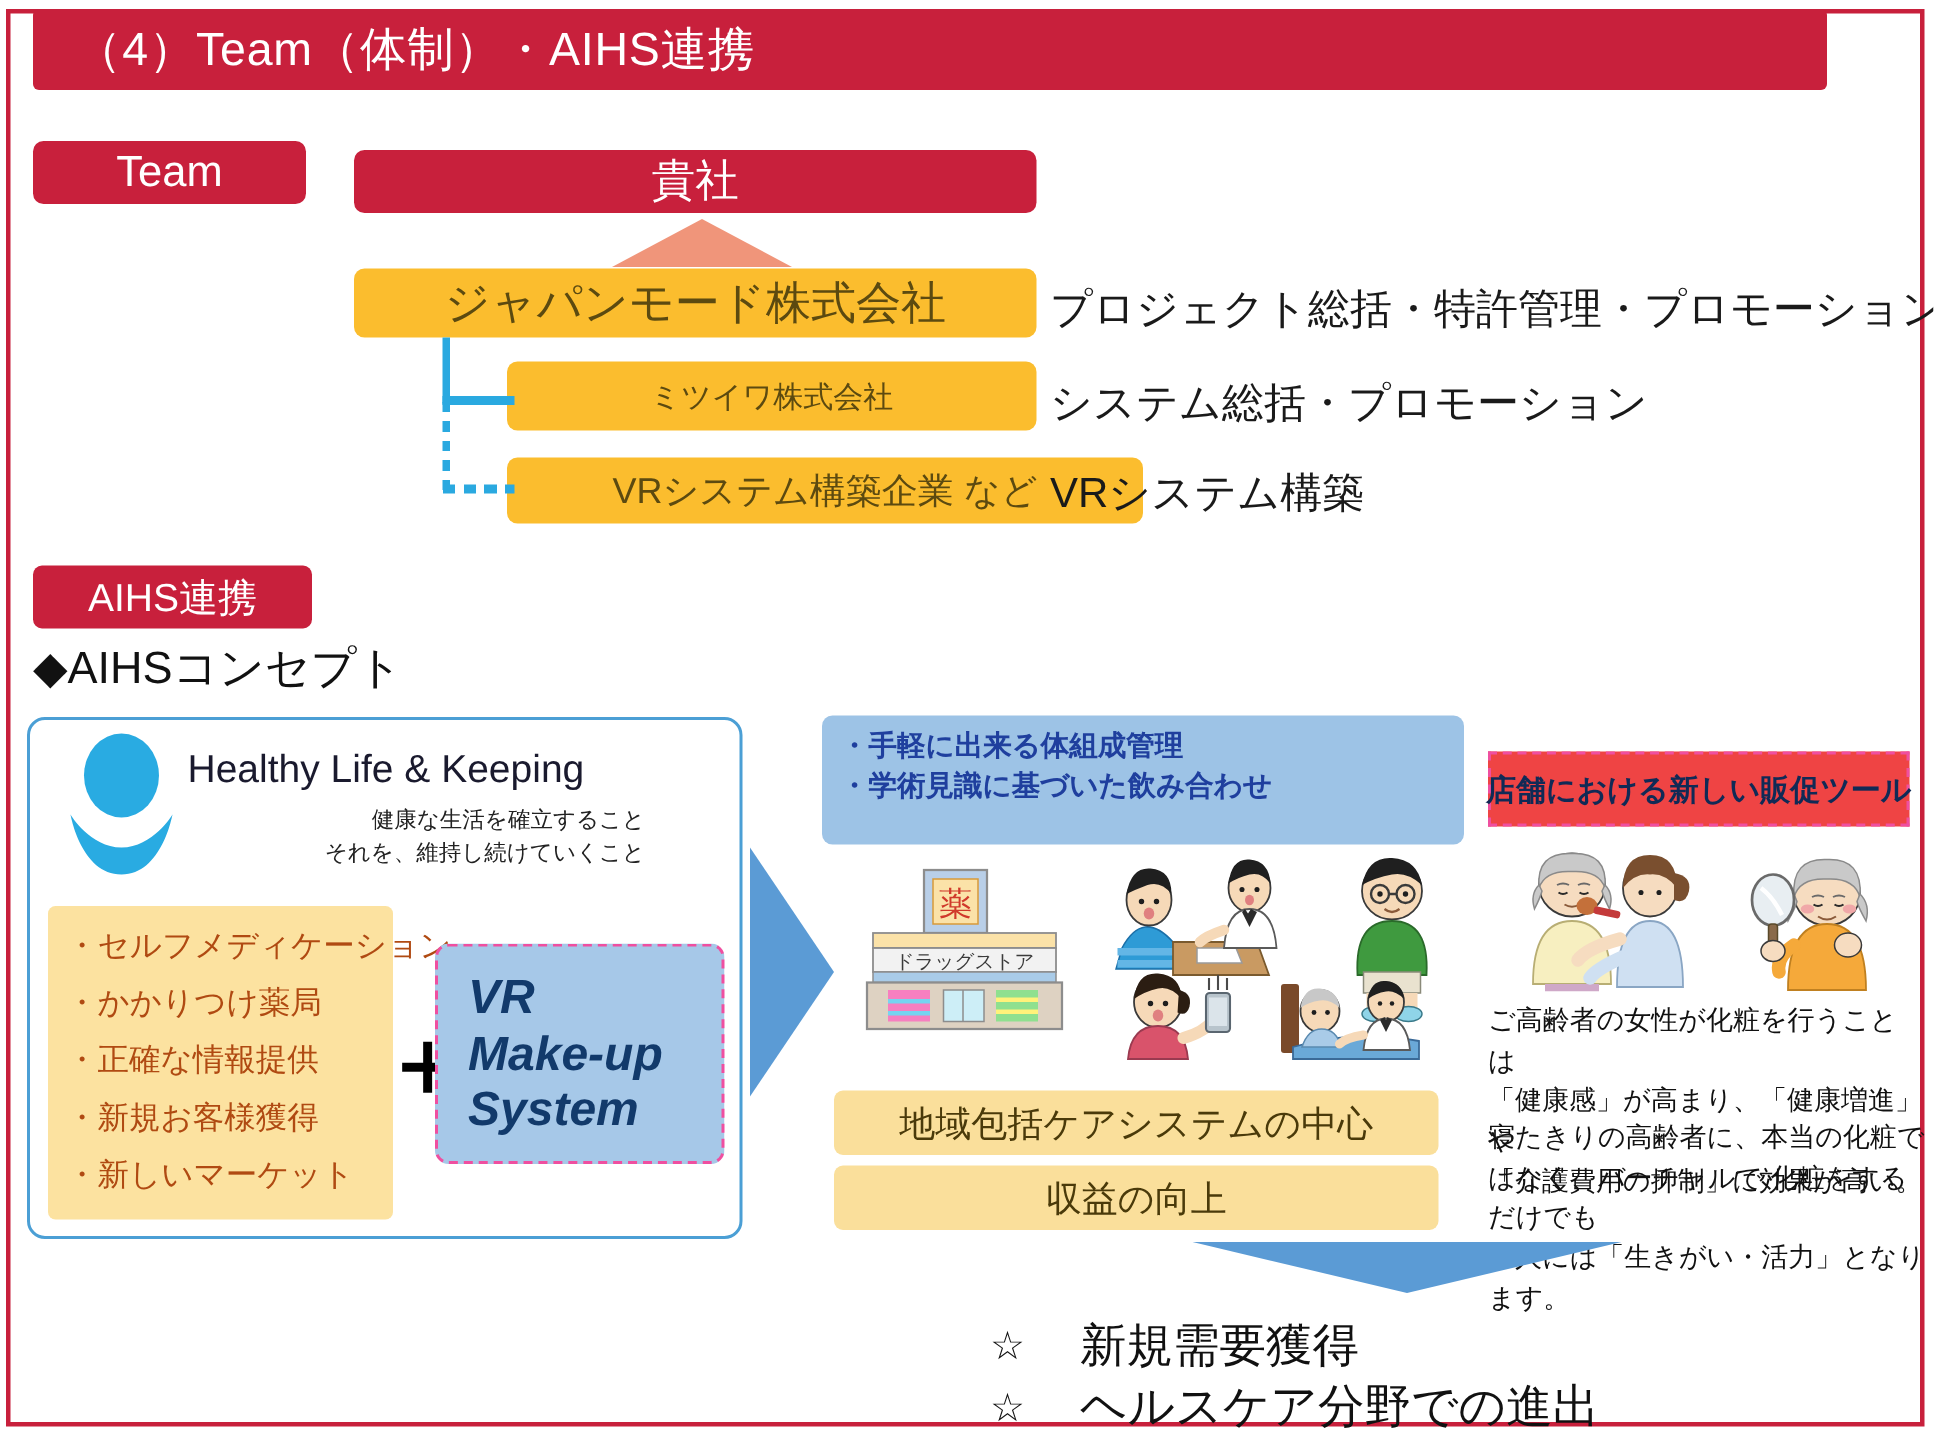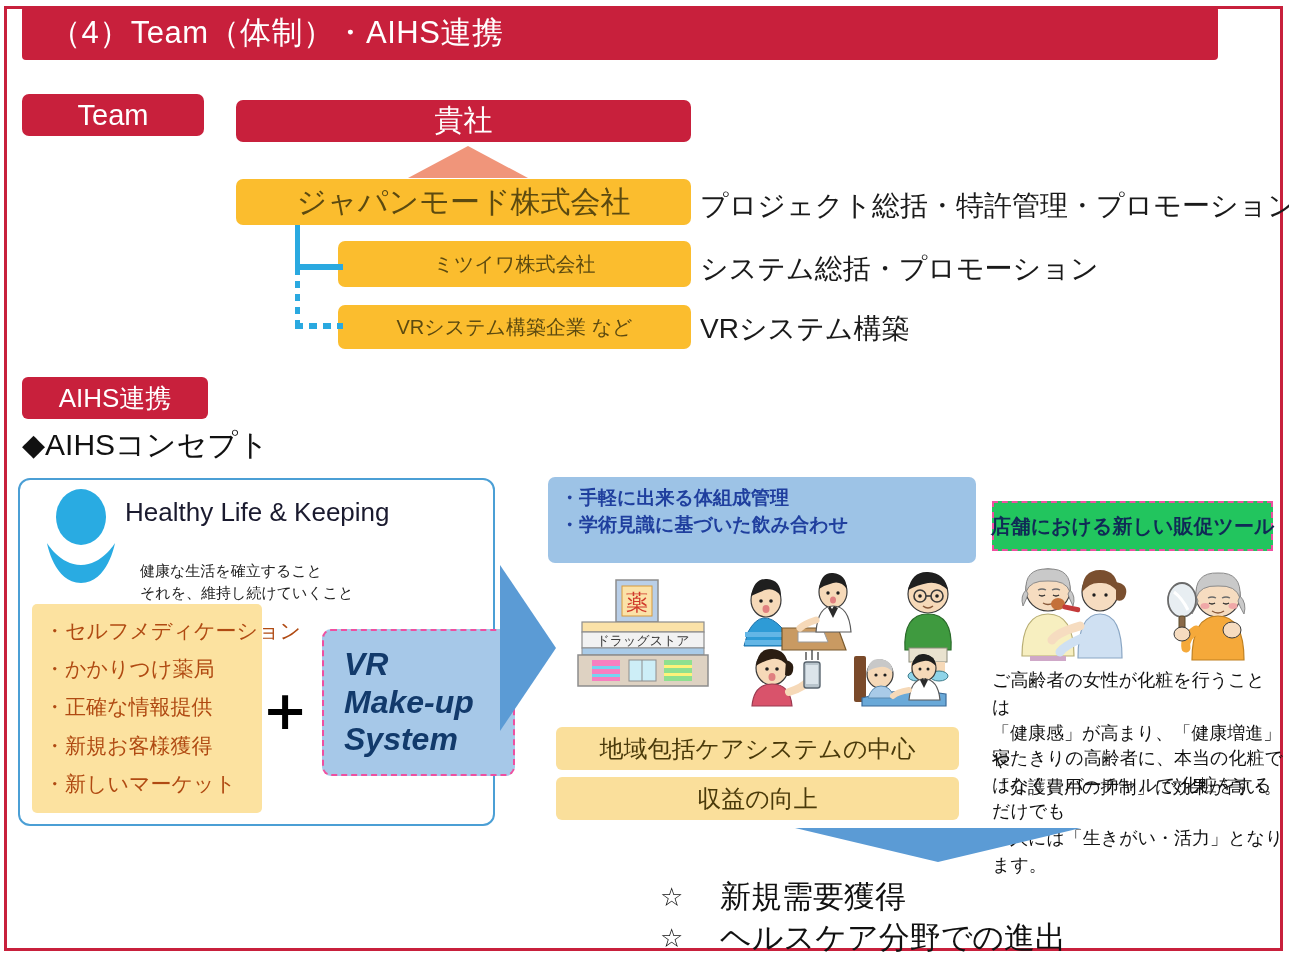--- a/index.html
+++ b/index.html
@@ -25,21 +25,21 @@
   
   .peach-arrow{position:absolute;left:408px;top:146px;width:0;height:0;
     border-left:60px solid transparent;border-right:60px solid transparent;
     border-bottom:32px solid #f0957a;}
 
   
   .org-box{position:absolute;background:#fbbd2e;border-radius:7px;
     display:flex;align-items:center;justify-content:center;color:#5c4a10;white-space:nowrap;}
   #org-1{left:236px;top:179px;width:455px;height:46px;font-size:30px;}
   #org-2{left:338px;top:241px;width:353px;height:46px;font-size:20px;}
-  #org-3{left:338px;top:305px;width:353px;height:44px;font-size:20px;}
+  #org-3{left:338px;top:305px;width:424px;height:44px;font-size:24px;}
 
   .org-desc{position:absolute;font-size:28px;color:#1a1a1a;white-space:nowrap;}
   #desc-1{left:700px;top:187px;}
   #desc-2{left:700px;top:250px;}
   #desc-3{left:700px;top:310px;}
 
   
   .conn{position:absolute;background:#2aa9e0;}
   #conn-v1{left:295px;top:225px;width:5px;height:44px;}
   #conn-h1{left:295px;top:264px;width:48px;height:6px;}
@@ -52,34 +52,34 @@
   #concept-head{position:absolute;left:22px;top:425px;font-size:30px;color:#111;white-space:nowrap;}
 
   
   #concept-panel{position:absolute;left:18px;top:478px;width:477px;height:348px;
     border:2px solid #4b9fd5;border-radius:12px;background:#fff;box-sizing:border-box;}
 
   
   #hlk-icon{position:absolute;left:44px;top:487px;width:74px;height:98px;}
 
   #hlk-title{position:absolute;left:125px;top:497px;font-size:26px;color:#1a1a2e;white-space:nowrap;}
-  #hlk-sub{position:absolute;left:140px;top:536px;font-size:15px;color:#222;line-height:1.45;text-align:left;width:290px;margin-top:24px;}
+  #hlk-sub{position:absolute;left:140px;top:536px;font-size:15px;color:#222;line-height:1.45;text-align:right;width:290px;}
 
   
   #yellow-list{position:absolute;left:32px;top:604px;width:230px;height:209px;
     background:#fce2a0;border-radius:5px;padding:8px 0 0 12px;box-sizing:border-box;}
   #yellow-list div{font-size:21px;color:#b04a12;line-height:1.82;white-space:nowrap;}
 
   
   #plus{position:absolute;left:254px;top:678px;font-size:62px;font-weight:bold;color:#000;line-height:1;}
 
   
   #vr-box{position:absolute;left:290px;top:629px;width:193px;height:147px;
     background:#a6c8e8;border:2px dashed #ef4fa0;border-radius:9px;
-    display:flex;flex-direction:column;justify-content:center;padding-left:20px;box-sizing:border-box;margin-left:32px;}
+    display:flex;flex-direction:column;justify-content:center;padding-left:20px;box-sizing:border-box;}
   #vr-box div{font-size:32px;font-weight:bold;font-style:italic;color:#123a6b;line-height:1.18;white-space:nowrap;}
 
   
   #big-arrow{position:absolute;left:500px;top:565px;width:0;height:0;
     border-top:83px solid transparent;border-bottom:83px solid transparent;
     border-left:56px solid #5b9bd5;}
 
   
   #mid-blue{position:absolute;left:548px;top:477px;width:428px;height:86px;
     background:#9dc3e6;border-radius:7px;padding:8px 0 0 12px;box-sizing:border-box;}
@@ -93,21 +93,21 @@
 
   
   .ybar{position:absolute;background:#fadf9b;border-radius:6px;
     display:flex;align-items:center;justify-content:center;
     font-size:24px;font-weight:normal;color:#4a3a0a;white-space:nowrap;}
   #ybar-1{left:556px;top:727px;width:403px;height:43px;}
   #ybar-2{left:556px;top:777px;width:403px;height:43px;}
 
   
   #right-box{position:absolute;left:992px;top:501px;width:281px;height:50px;
-    background:#22c55e;border:2px dashed #ef4fa0;box-sizing:border-box;
+    background:#ef4444;border:2px dashed #ef4fa0;box-sizing:border-box;
     display:flex;align-items:center;justify-content:center;}
   #right-box span{font-size:20px;font-weight:bold;color:#102a56;white-space:nowrap;}
 
   
   #elders{position:absolute;left:998px;top:566px;width:272px;height:95px;}
 
   
   .rpara{position:absolute;font-size:18px;color:#111;line-height:1.48;white-space:pre-line;}
   #rpara-1{left:992px;top:667px;width:290px;}
   #rpara-2{left:992px;top:745px;width:295px;}

